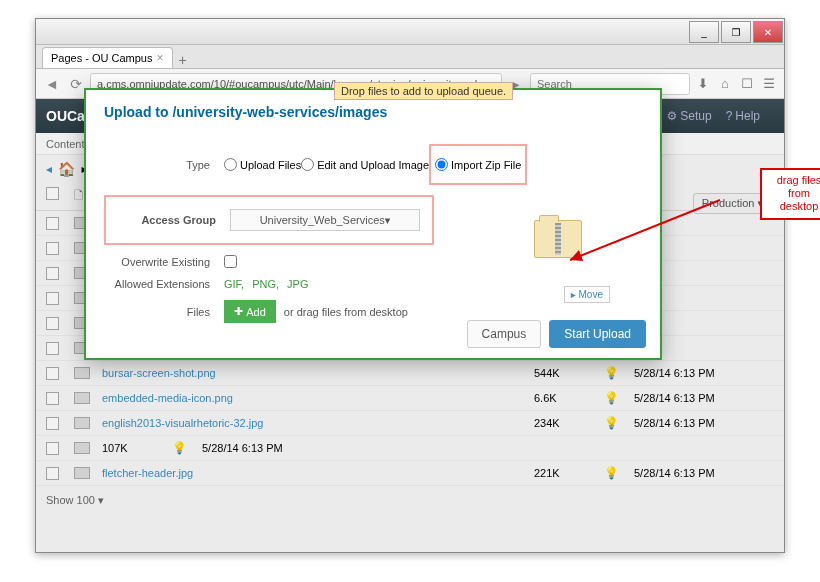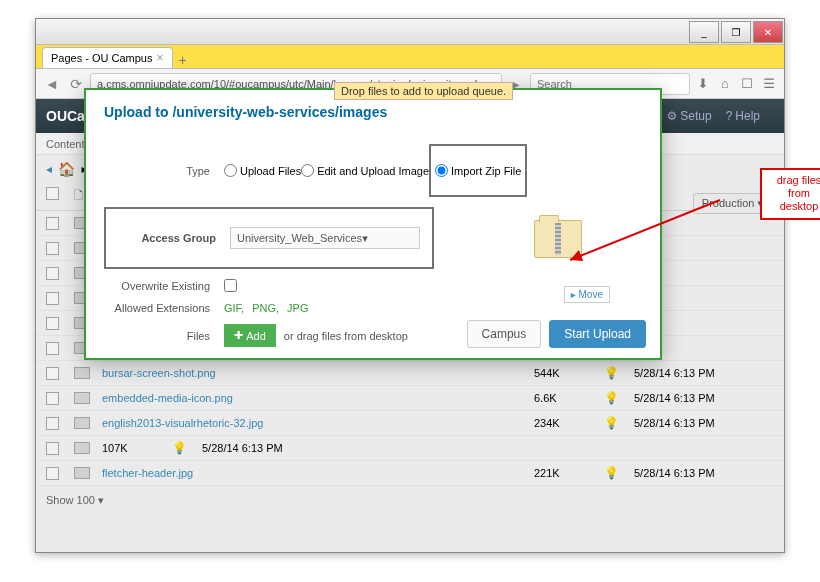--- a/index.html
+++ b/index.html
@@ -2,21 +2,21 @@
 <html><head>
 <meta charset="utf-8">
 <style>
 *{box-sizing:border-box;margin:0;padding:0;font-family:Arial,Helvetica,sans-serif}
 body{background:#fff;width:820px;height:582px;overflow:hidden;position:relative}
 .window{position:absolute;left:35px;top:18px;width:750px;height:535px;border:1px solid #888;background:#fff;box-shadow:0 2px 8px rgba(0,0,0,.3)}
 .titlebar{height:26px;background:linear-gradient(to bottom,#f5f5f5,#e0e0e0);display:flex;justify-content:flex-end;border-bottom:1px solid #bbb}
 .win-btns{display:flex}
 .win-btn{width:30px;height:22px;border:1px solid #999;background:linear-gradient(to bottom,#fafafa,#ddd);margin:2px 1px;font-size:10px;display:flex;align-items:center;justify-content:center;cursor:pointer}
 .win-btn.close{background:linear-gradient(to bottom,#e78,#c44);color:#fff}
-.tabbar{height:24px;background:#fde047;display:flex;align-items:flex-end;padding-left:6px;border-bottom:1px solid #bbb}
+.tabbar{height:24px;background:#e5e5e5;display:flex;align-items:flex-end;padding-left:6px;border-bottom:1px solid #bbb}
 .tab{background:#fff;border:1px solid #bbb;border-bottom:none;border-radius:4px 4px 0 0;padding:3px 8px;font-size:11px;display:flex;align-items:center;gap:4px}
 .tab-close{color:#999;cursor:pointer;font-size:12px}
 .tab-add{margin-left:6px;color:#777;font-size:14px;cursor:pointer}
 .urlbar{height:30px;background:#f5f5f5;border-bottom:1px solid #ccc;display:flex;align-items:center;padding:0 6px;gap:4px}
 .nav-btn{width:20px;height:20px;color:#888;font-size:14px;display:flex;align-items:center;justify-content:center;cursor:pointer}
 .url-input{flex:1;height:22px;border:1px solid #ccc;border-radius:3px;padding:0 6px;font-size:11px;color:#555}
 .search-input{width:160px;height:22px;border:1px solid #ccc;border-radius:3px;padding:0 6px;font-size:11px;color:#888}
 .tool-icon{width:18px;height:18px;color:#777;font-size:13px;cursor:pointer;display:flex;align-items:center;justify-content:center}
 .appbar{height:34px;background:linear-gradient(to bottom,#3a4a52,#2a3a42);display:flex;align-items:center;padding:0 10px;color:#aac;font-size:12px}
 .logo{color:#fff;font-weight:bold;font-size:14px;margin-right:18px}
@@ -45,24 +45,24 @@
 .footer-row{padding:8px 10px;font-size:11px;color:#666}
 .prod-btn{position:absolute;right:12px;top:38px;background:#f5f5f5;border:1px solid #ccc;border-radius:3px;padding:3px 8px;font-size:11px;color:#555;cursor:pointer}
 .help-icon{position:absolute;right:12px;top:10px;color:#888;font-size:13px}
 .modal{position:absolute;left:84px;top:88px;width:578px;height:272px;background:#fff;border:2px solid #3a9b3a;box-shadow:0 4px 20px rgba(0,0,0,.3);padding:14px 18px}
 .modal h3{font-size:14px;font-weight:bold;color:#0369a1;margin-bottom:24px}
 .tooltip{position:absolute;left:248px;top:-8px;background:#ffe89c;border:1px solid #caa;padding:2px 6px;font-size:11px;color:#333}
 .form-row{display:flex;align-items:center;margin-bottom:10px;font-size:11px}
 .form-label{width:120px;text-align:right;padding-right:14px;color:#555}
 .radio-group{display:flex;align-items:center;}
 .radio-opt{display:flex;align-items:center;gap:3px}
-.red-box{border:2px solid #737373;padding:18px 4px}
+.red-box{border:2px solid #fca5a5;padding:12px 4px}
 .red-box-1{display:flex;align-items:center}
 .ag-label{font-weight:bold;font-style:normal!important}
-.select{width:190px;height:22px;border:1px solid #ccc;background:#fafafa;padding:0 6px;font-size:11px;color:#555;display:flex;align-items:center;justify-content:flex-start}
+.select{width:190px;height:22px;border:1px solid #ccc;background:#fafafa;padding:0 6px;font-size:11px;color:#555;display:flex;align-items:center;justify-content:center}
 .ext{color:#3a9b3a;margin-right:8px}
 .add-btn{background:#4caf50;color:#fff;border:none;padding:5px 10px;font-size:11px;cursor:pointer;display:flex;align-items:center;gap:3px}
 .drag-text{margin-left:8px;color:#555}
 .zip-icon{position:absolute;right:72px;top:130px;width:60px;height:60px;display:flex;flex-direction:column;align-items:center}
 .zip-folder{width:48px;height:38px;background:#f5e6b8;border:1px solid #d4b870;border-radius:2px;position:relative}
 .zip-folder::before{content:"";position:absolute;top:-6px;left:4px;width:18px;height:6px;background:#f5e6b8;border:1px solid #d4b870;border-bottom:none;border-radius:2px 2px 0 0}
 .zipper{position:absolute;left:20px;top:2px;width:6px;height:32px;background:repeating-linear-gradient(to bottom,#999 0,#999 2px,#ccc 2px,#ccc 4px)}
 .move-btn{position:absolute;right:50px;top:196px;background:#fff;border:1px solid #ccc;padding:2px 6px;font-size:10px;color:#3b8ec4;cursor:pointer}
 .modal-footer{position:absolute;bottom:10px;right:14px;display:flex;gap:8px}
 .btn{padding:6px 14px;font-size:12px;border-radius:3px;cursor:pointer;border:1px solid #ccc;background:#fafafa;color:#555}

